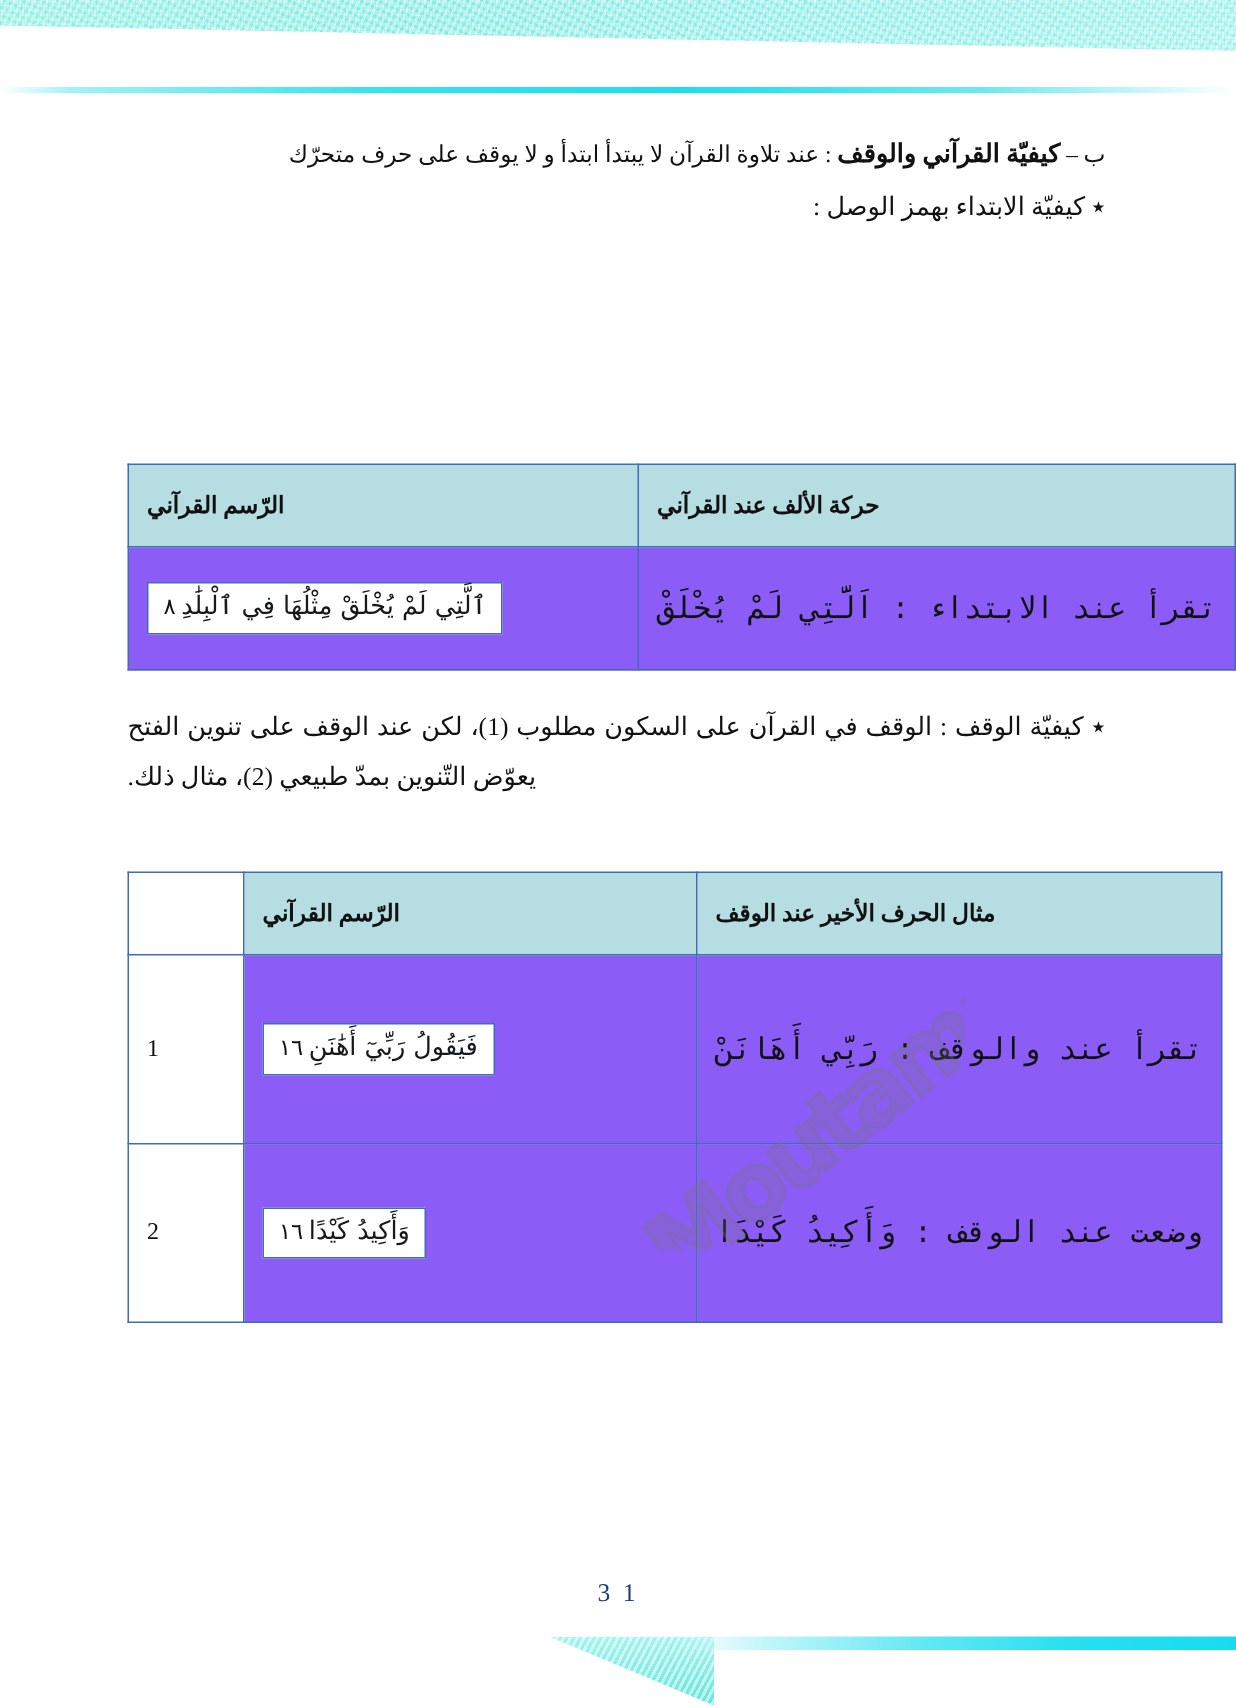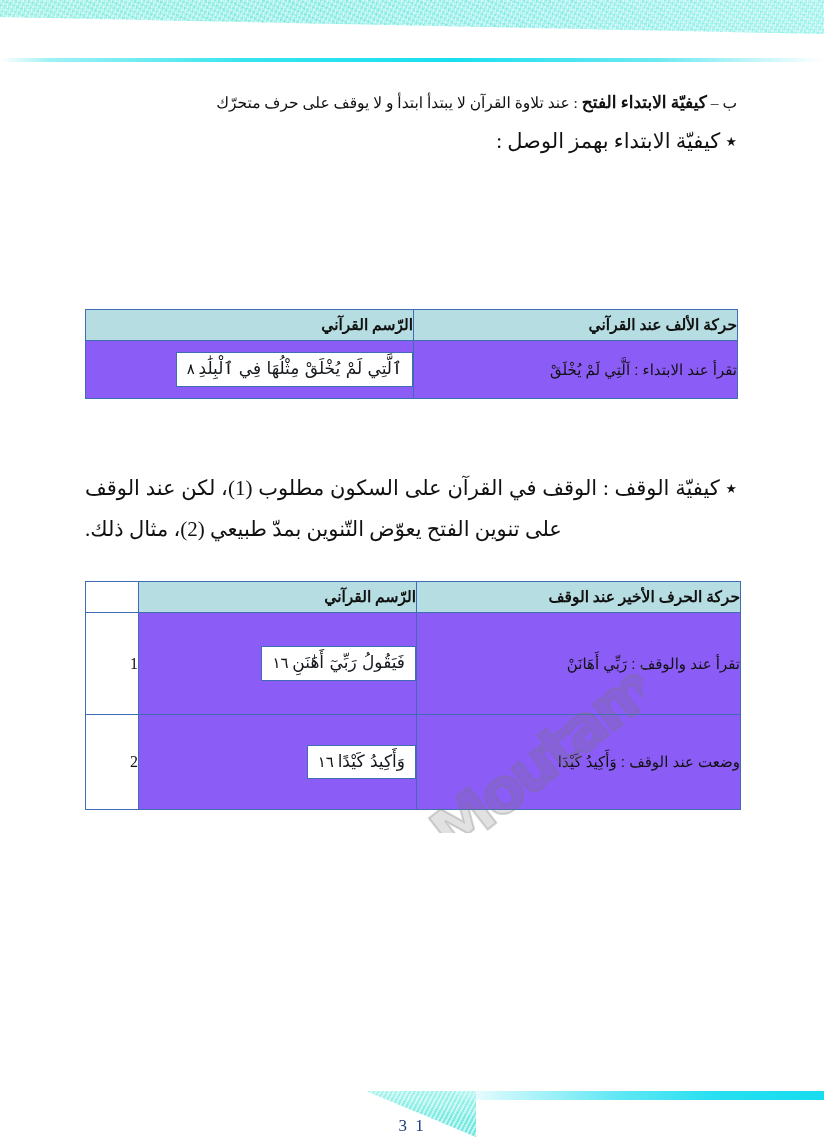--- a/index.html
+++ b/index.html
@@ -101,41 +101,41 @@
     background: linear-gradient(90deg,
         rgba(255,255,255,0) 0%,
         #c8f7fb 14%,
         #5fe7f4 45%,
         #25dff0 72%,
         #17dcef 100%);
   }
   .page-number {
     position: absolute;
     left: 0;
-    top: 1116px;
+    top: 1052px;
     width: 824px;
     text-align: center;
     font-family: "Liberation Serif", serif;
     font-size: 17px;
     letter-spacing: 2px;
     color: #1f3d7a;
   }
 
   
   .content {
     position: absolute;
     left: 85px;
     top: 86px;
     width: 652px;
     direction: rtl;
     text-align: justify;
   }
   .para {
     font-family: "Liberation Serif", "DejaVu Serif", serif;
-    font-size: 21px;
+    font-size: 17px;
     line-height: 1.95;
     color: #111111;
     margin: 0;
   }
   .para.heading-line {
     font-size: 15.5px;
     text-align: justify;
     margin-bottom: 2px;
   }
   .para.heading-line .bold {
@@ -161,22 +161,22 @@
   .tbl-wrap {
     position: absolute;
     direction: rtl;
   }
   table.qtable {
     border-collapse: collapse;
     table-layout: fixed;
   }
   table.qtable td, table.qtable th {
     border: 1.6px solid #3f6cb5;
-    padding: 0;
-    text-align: right;
+    padding: 12px;
+    text-align: left;
     vertical-align: middle;
   }
   th.hcell {
     background: #b6dde1;
     font-family: "Liberation Serif", "DejaVu Serif", serif;
     font-weight: bold;
     font-size: 15.5px;
     color: #111111;
     height: 30px;
   }
@@ -204,22 +204,22 @@
     line-height: 1.35;
   }
   .quran-text {
     font-family: "DejaVu Sans", "Liberation Serif", serif;
     font-size: 17px;
     color: #15181d;
     white-space: nowrap;
     direction: rtl;
   }
   .cell-text {
-    font-family: Liberation Sans, sans-serif;
-    font-size: 15px;
+    font-family: Liberation Mono, monospace;
+    font-size: 20px;
     white-space: nowrap;
   }
 
   
   .watermark {
     position: absolute;
     left: 393px;
     top: 638px;
     width: 250px;
     height: 195px;
@@ -246,21 +246,21 @@
 <div class="page">
 
   <div class="header-deco">
     <div class="header-band"></div>
     <div class="header-band-noise"></div>
     <div class="header-rule"></div>
   </div>
 
   <div class="content">
 
-    <p class="para heading-line"><span>ب – </span><span class="bold">كيفيّة الابتداء الفتح</span><span> : عند تلاوة القرآن لا يبتدأ ابتدأ و لا يوقف على حرف متحرّك</span></p>
+    <p class="para heading-line"><span>ب – </span><span class="bold">كيفيّة القرآني والوقف</span><span> : عند تلاوة القرآن لا يبتدأ ابتدأ و لا يوقف على حرف متحرّك</span></p>
 
     <p class="para star-line">٭ كيفيّة الابتداء بهمز الوصل :</p>
 
   </div>
 
   <div class="tbl-wrap" style="left:85px; top:309px;">
     <table class="qtable">
       <thead>
         <tr>
           <th class="hcell" style="width:323px;">حركة الألف عند القرآني</th>
@@ -284,21 +284,21 @@
   </div>
 
   <div class="content" style="top:468px;">
     <p class="para star-line-2">٭ كيفيّة الوقف : الوقف في القرآن على السكون مطلوب (1)، لكن عند الوقف على تنوين الفتح يعوّض التّنوين بمدّ طبيعي (2)، مثال ذلك.</p>
   </div>
 
   <div class="tbl-wrap" style="left:85px; top:581px;">
     <table class="qtable">
       <thead>
         <tr>
-          <th class="hcell" style="width:323px;">حركة الحرف الأخير عند الوقف</th>
+          <th class="hcell" style="width:323px;">مثال الحرف الأخير عند الوقف</th>
           <th class="hcell" style="width:277px;">الرّسم القرآني</th>
           <th class="hcell-plain" style="width:52px;"></th>
         </tr>
       </thead>
       <tbody>
         <tr>
           <td class="tcell" style="height:101px;">
             <span class="cell-text">تقرأ عند والوقف : رَبِّي أَهَانَنْ</span>
           </td>
           <td class="tcell">

